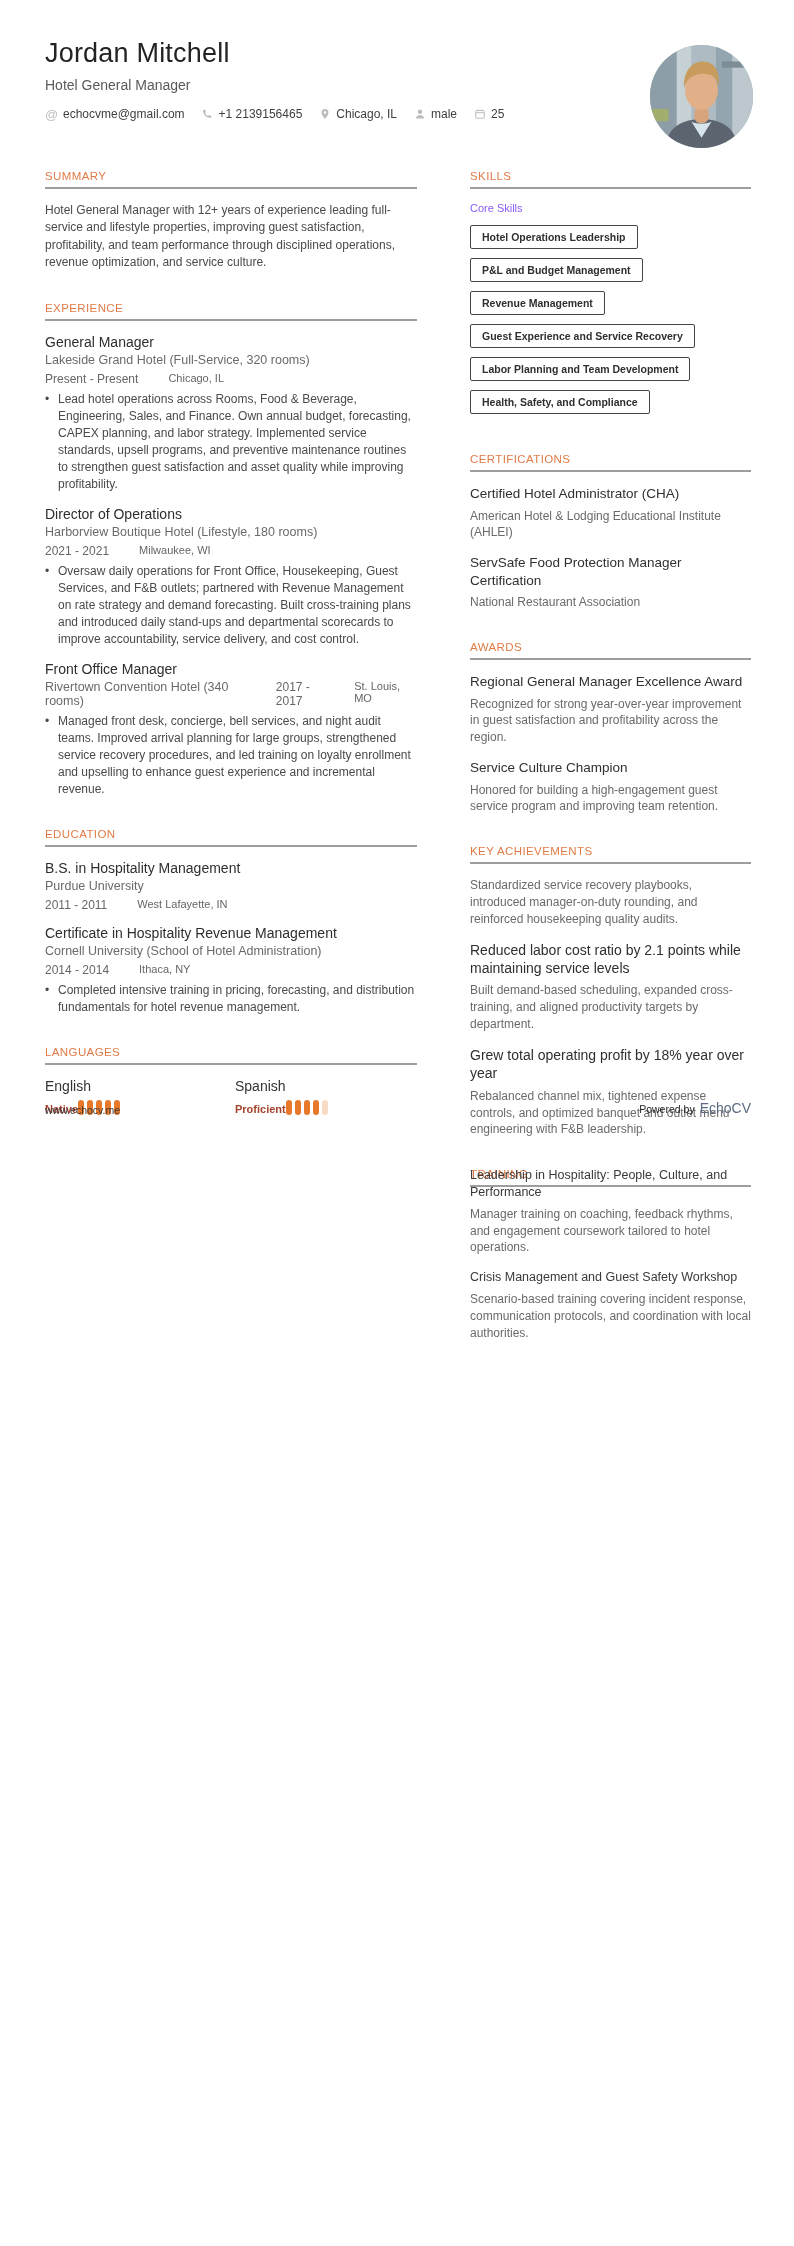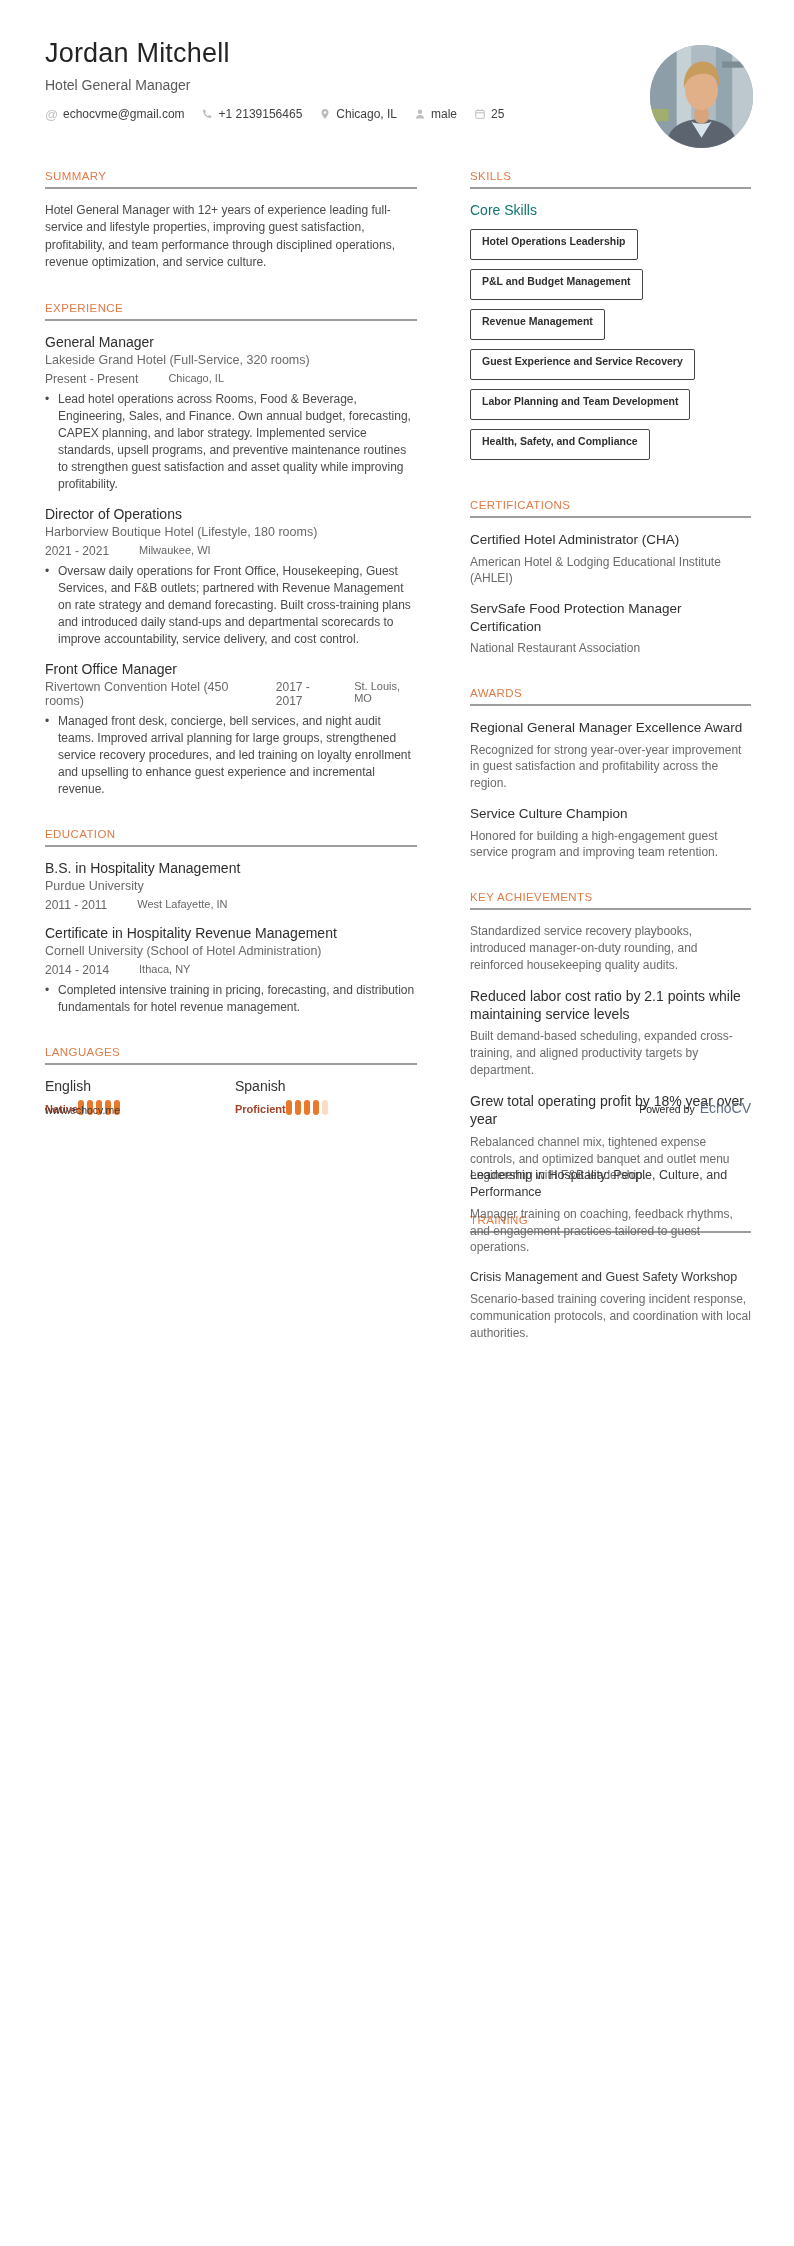--- a/index.html
+++ b/index.html
@@ -45,22 +45,22 @@
   .lang-grid { display: grid; grid-template-columns: 190px 1fr; }
   .lang-name { font-size: 14px; color: #333; margin-bottom: 6px; }
   .lang-row { display: flex; align-items: flex-end; }
   .lang-level { font-size: 11px; font-weight: 700; color: #a4432c; }
   .lang-bars { display: flex; gap: 3px; }
   .lang-bar { width: 6px; height: 15px; border-radius: 3px; }
   .lang-bar.full { background: #e8782a; }
   .lang-bar.empty { background: #f8dcc6; }
 
   
-  .group-title { font-size: 14px; color: #0f766e; margin-bottom: 11px; }
-  .chip { display: inline-block; border: 1.5px solid #454545; border-radius: 2px; padding: 5px 11px 12px 11px; font-size: 10.5px; font-weight: 700; color: #2f2f2f; margin-bottom: 9px; }
+  .group-title { font-size: 11px; color: #8b5cf6; margin-bottom: 11px; }
+  .chip { display: inline-block; border: 1.5px solid #454545; border-radius: 2px; padding: 5px 11px 5px 11px; font-size: 10.5px; font-weight: 700; color: #2f2f2f; margin-bottom: 9px; }
   .chip-col { display: flex; flex-direction: column; align-items: flex-start; }
 
   .r-item { margin-bottom: 13px; }
   .r-name { font-size: 13.5px; color: #303030; margin-bottom: 5px; line-height: 1.3; }
   .r-sub { font-size: 12px; color: #6a6a6a; line-height: 1.4; }
 
   .ach-name { font-size: 14px; color: #2f2f2f; line-height: 1.32; margin-bottom: 5px; }
   .tr-name { font-size: 12.5px; font-weight: 500; color: #3a3a3a; line-height: 1.35; margin-bottom: 5px; }
 
   .page2-training { position: absolute; left: 470px; top: 1167px; width: 281px; }
@@ -175,21 +175,21 @@
         <div class="job-meta">
           <span class="meta-dates">2021 - 2021</span>
           <span class="meta-loc">Milwaukee, WI</span>
         </div>
         <div class="bullet">Oversaw daily operations for Front Office, Housekeeping, Guest Services, and F&amp;B outlets; partnered with Revenue Management on rate strategy and demand forecasting. Built cross-training plans and introduced daily stand-ups and departmental scorecards to improve accountability, service delivery, and cost control.</div>
       </div>
 
       <div class="job">
         <div class="job-title">Front Office Manager</div>
         <div class="job-meta inline-meta">
-          <span class="job-company" style="margin-bottom:0">Rivertown Convention Hotel (450 rooms)</span>
+          <span class="job-company" style="margin-bottom:0">Rivertown Convention Hotel (340 rooms)</span>
           <span class="meta-dates">2017 - 2017</span>
           <span class="meta-loc">St. Louis, MO</span>
         </div>
         <div class="bullet">Managed front desk, concierge, bell services, and night audit teams. Improved arrival planning for large groups, strengthened service recovery procedures, and led training on loyalty enrollment and upselling to enhance guest experience and incremental revenue.</div>
       </div>
     </div>
 
     <div class="sec">
       <div class="sec-title">EDUCATION</div>
       <div class="sec-rule"></div>
@@ -316,21 +316,21 @@
     <a class="site-link" href="#">www.echocv.me</a>
     <span class="powered">
       <span>Powered by</span>
       <a class="brand" href="#" style="text-decoration:none">EchoCV</a>
     </span>
   </div>
 
   <div class="page2-training">
     <div class="r-item">
       <div class="tr-name">Leadership in Hospitality: People, Culture, and Performance</div>
-      <div class="r-sub">Manager training on coaching, feedback rhythms, and engagement practices tailored to guest operations.</div>
+      <div class="r-sub">Manager training on coaching, feedback rhythms, and engagement coursework tailored to hotel operations.</div>
     </div>
     <div class="r-item">
       <div class="tr-name">Crisis Management and Guest Safety Workshop</div>
       <div class="r-sub">Scenario-based training covering incident response, communication protocols, and coordination with local authorities.</div>
     </div>
   </div>
 
   <div class="footer f2">
     <a class="site-link" href="#">www.echocv.me</a>
     <span class="powered">

